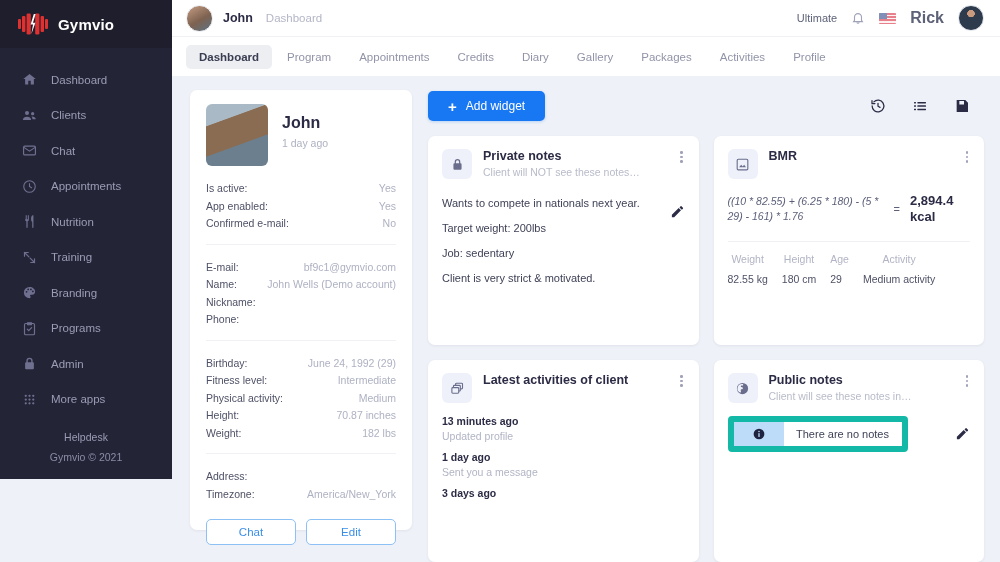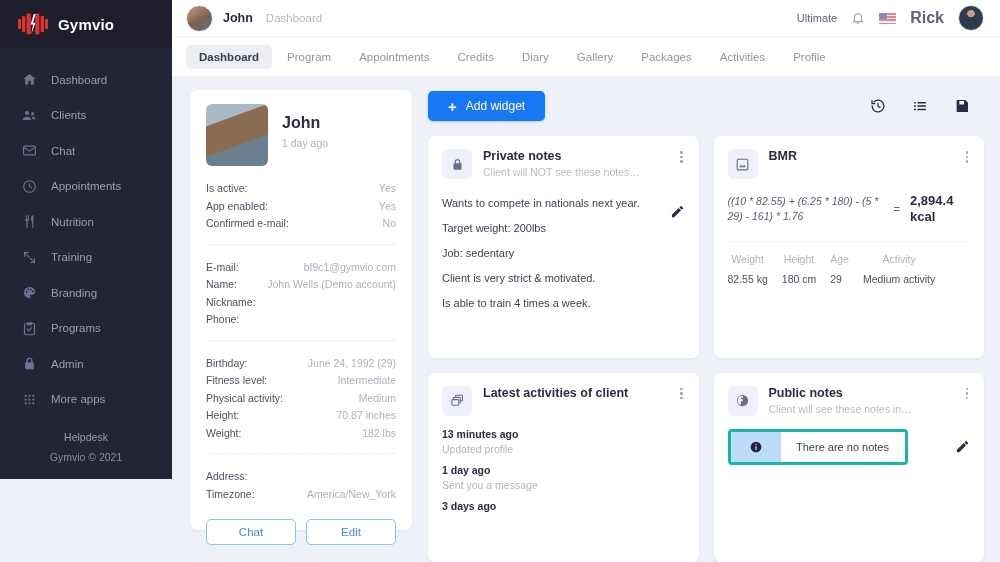--- a/index.html
+++ b/index.html
@@ -155,21 +155,21 @@
 
   
   .act-list { margin-top: 12px; }
   .act-item { margin-bottom: 9px; }
   .act-when { font-size: 10.5px; font-weight: bold; color: #2b2b45; }
   .act-what { font-size: 10.5px; color: #b1b4c4; margin-top: 3px; }
 
   
   .alert {
     margin-top: 13px; display: flex; align-items: stretch; width: 180px;
-    border: 3px solid #14b8a6; border-radius: 4px; overflow: hidden; height: 36px;
+    border: 6px solid #14b8a6; border-radius: 4px; overflow: hidden; height: 36px;
   }
   .alert-ico { width: 50px; background: #bcdcfa; display: flex; align-items: center; justify-content: center; color: #1e2340; }
   .alert-ico svg { width: 14px; height: 14px; }
   .alert-txt { flex: 1; background: #fff; display: flex; align-items: center; justify-content: center; font-size: 11px; color: #3f4257; }
 </style>
 </head>
 <body>
 
 <div class="app">
 
@@ -473,21 +473,20 @@
                   <span></span>
                   <span></span>
                   <span></span>
                 </div>
             </div>
             <div class="note-lines">
               <div class="note-line">Wants to compete in nationals next year.</div>
               <div class="note-line">Target weight: 200lbs</div>
               <div class="note-line">Job: sedentary</div>
               <div class="note-line">Client is very strict &amp; motivated.</div>
-              <div class="note-line">Is able to train 4 times a week.</div>
             </div>
             <span class="pencil" style="right:14px; top:68px;"><svg viewBox="0 0 24 24" fill="currentColor">
                   <path d="M3 17.3V21h3.7L17.6 10.1l-3.7-3.7zm17.7-9.9a1 1 0 0 0 0-1.4l-2.3-2.3a1 1 0 0 0-1.4 0l-1.8 1.8 3.7 3.7z"></path>
                 </svg></span>
           </div>
 
           <div class="card">
             <div class="card-head">
               <span class="card-ico">
                   <svg viewBox="0 0 24 24" fill="none" stroke="currentColor" stroke-width="1.8">

